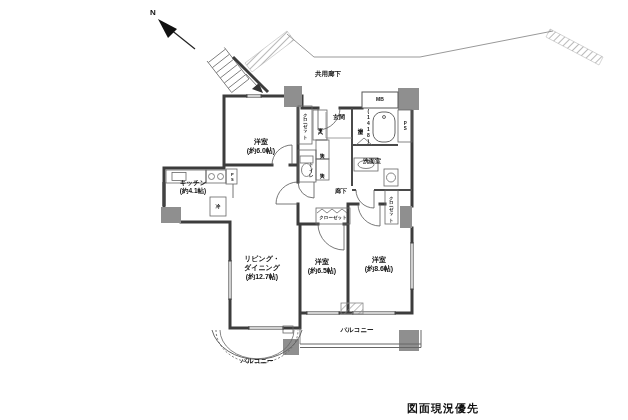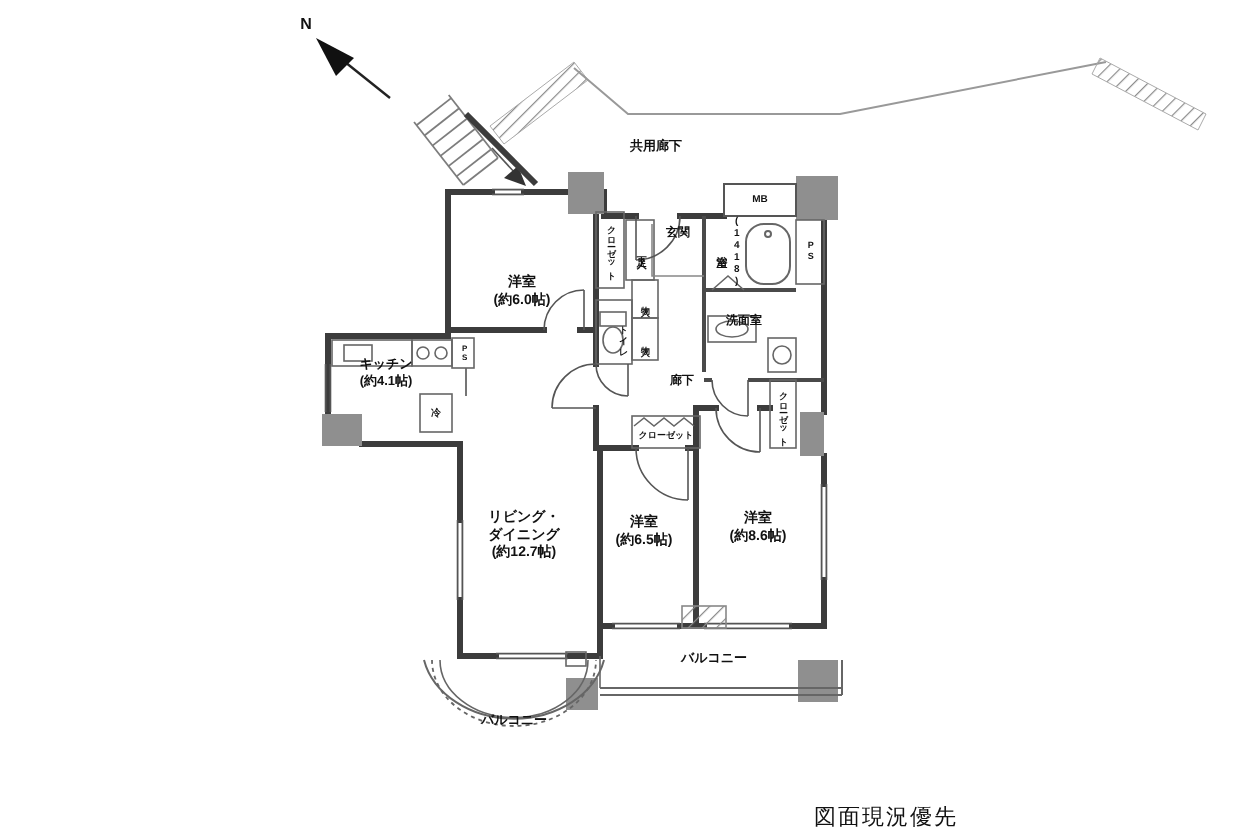--- a/index.html
+++ b/index.html
@@ -4,21 +4,21 @@
 <style>
   html,body{margin:0;padding:0;background:#fff;}
   #stage{position:relative;width:628px;height:420px;background:#fff;overflow:hidden;
          font-family:"Liberation Sans","DejaVu Sans",sans-serif;color:#111;}
   #plan-svg{position:absolute;left:0;top:0;}
   .lbl{position:absolute;font-size:10px;font-weight:600;color:#111;white-space:nowrap;
        line-height:1.25;text-align:center;transform:translate(-50%,-50%) scale(var(--s,1));}
   .lbl span{display:block;}
   .v{writing-mode:vertical-rl;text-orientation:upright;letter-spacing:1px;}
   .s4{--s:.4}.s45{--s:.45}.s5{--s:.5}.s55{--s:.55}.s6{--s:.6}.s65{--s:.65}.s7{--s:.7}.s8{--s:.8;font-weight:700}
-  .note{position:absolute;transform:none;font-size:11px;font-weight:400;letter-spacing:1px;color:#111;}
+  .note{position:absolute;transform:none;font-size:11px;font-weight:700;letter-spacing:1px;color:#111;}
 </style>
 </head>
 <body>
 
 <div id="stage">
 
   <svg id="plan-svg" width="628" height="420" viewBox="0 0 628 420">
     <defs>
       <pattern id="hh" width="5" height="5" patternUnits="userSpaceOnUse" patternTransform="rotate(45)">
         <line x1="0" y1="0" x2="0" y2="5" stroke="#8a8a8a" stroke-width="1.2"></line>

